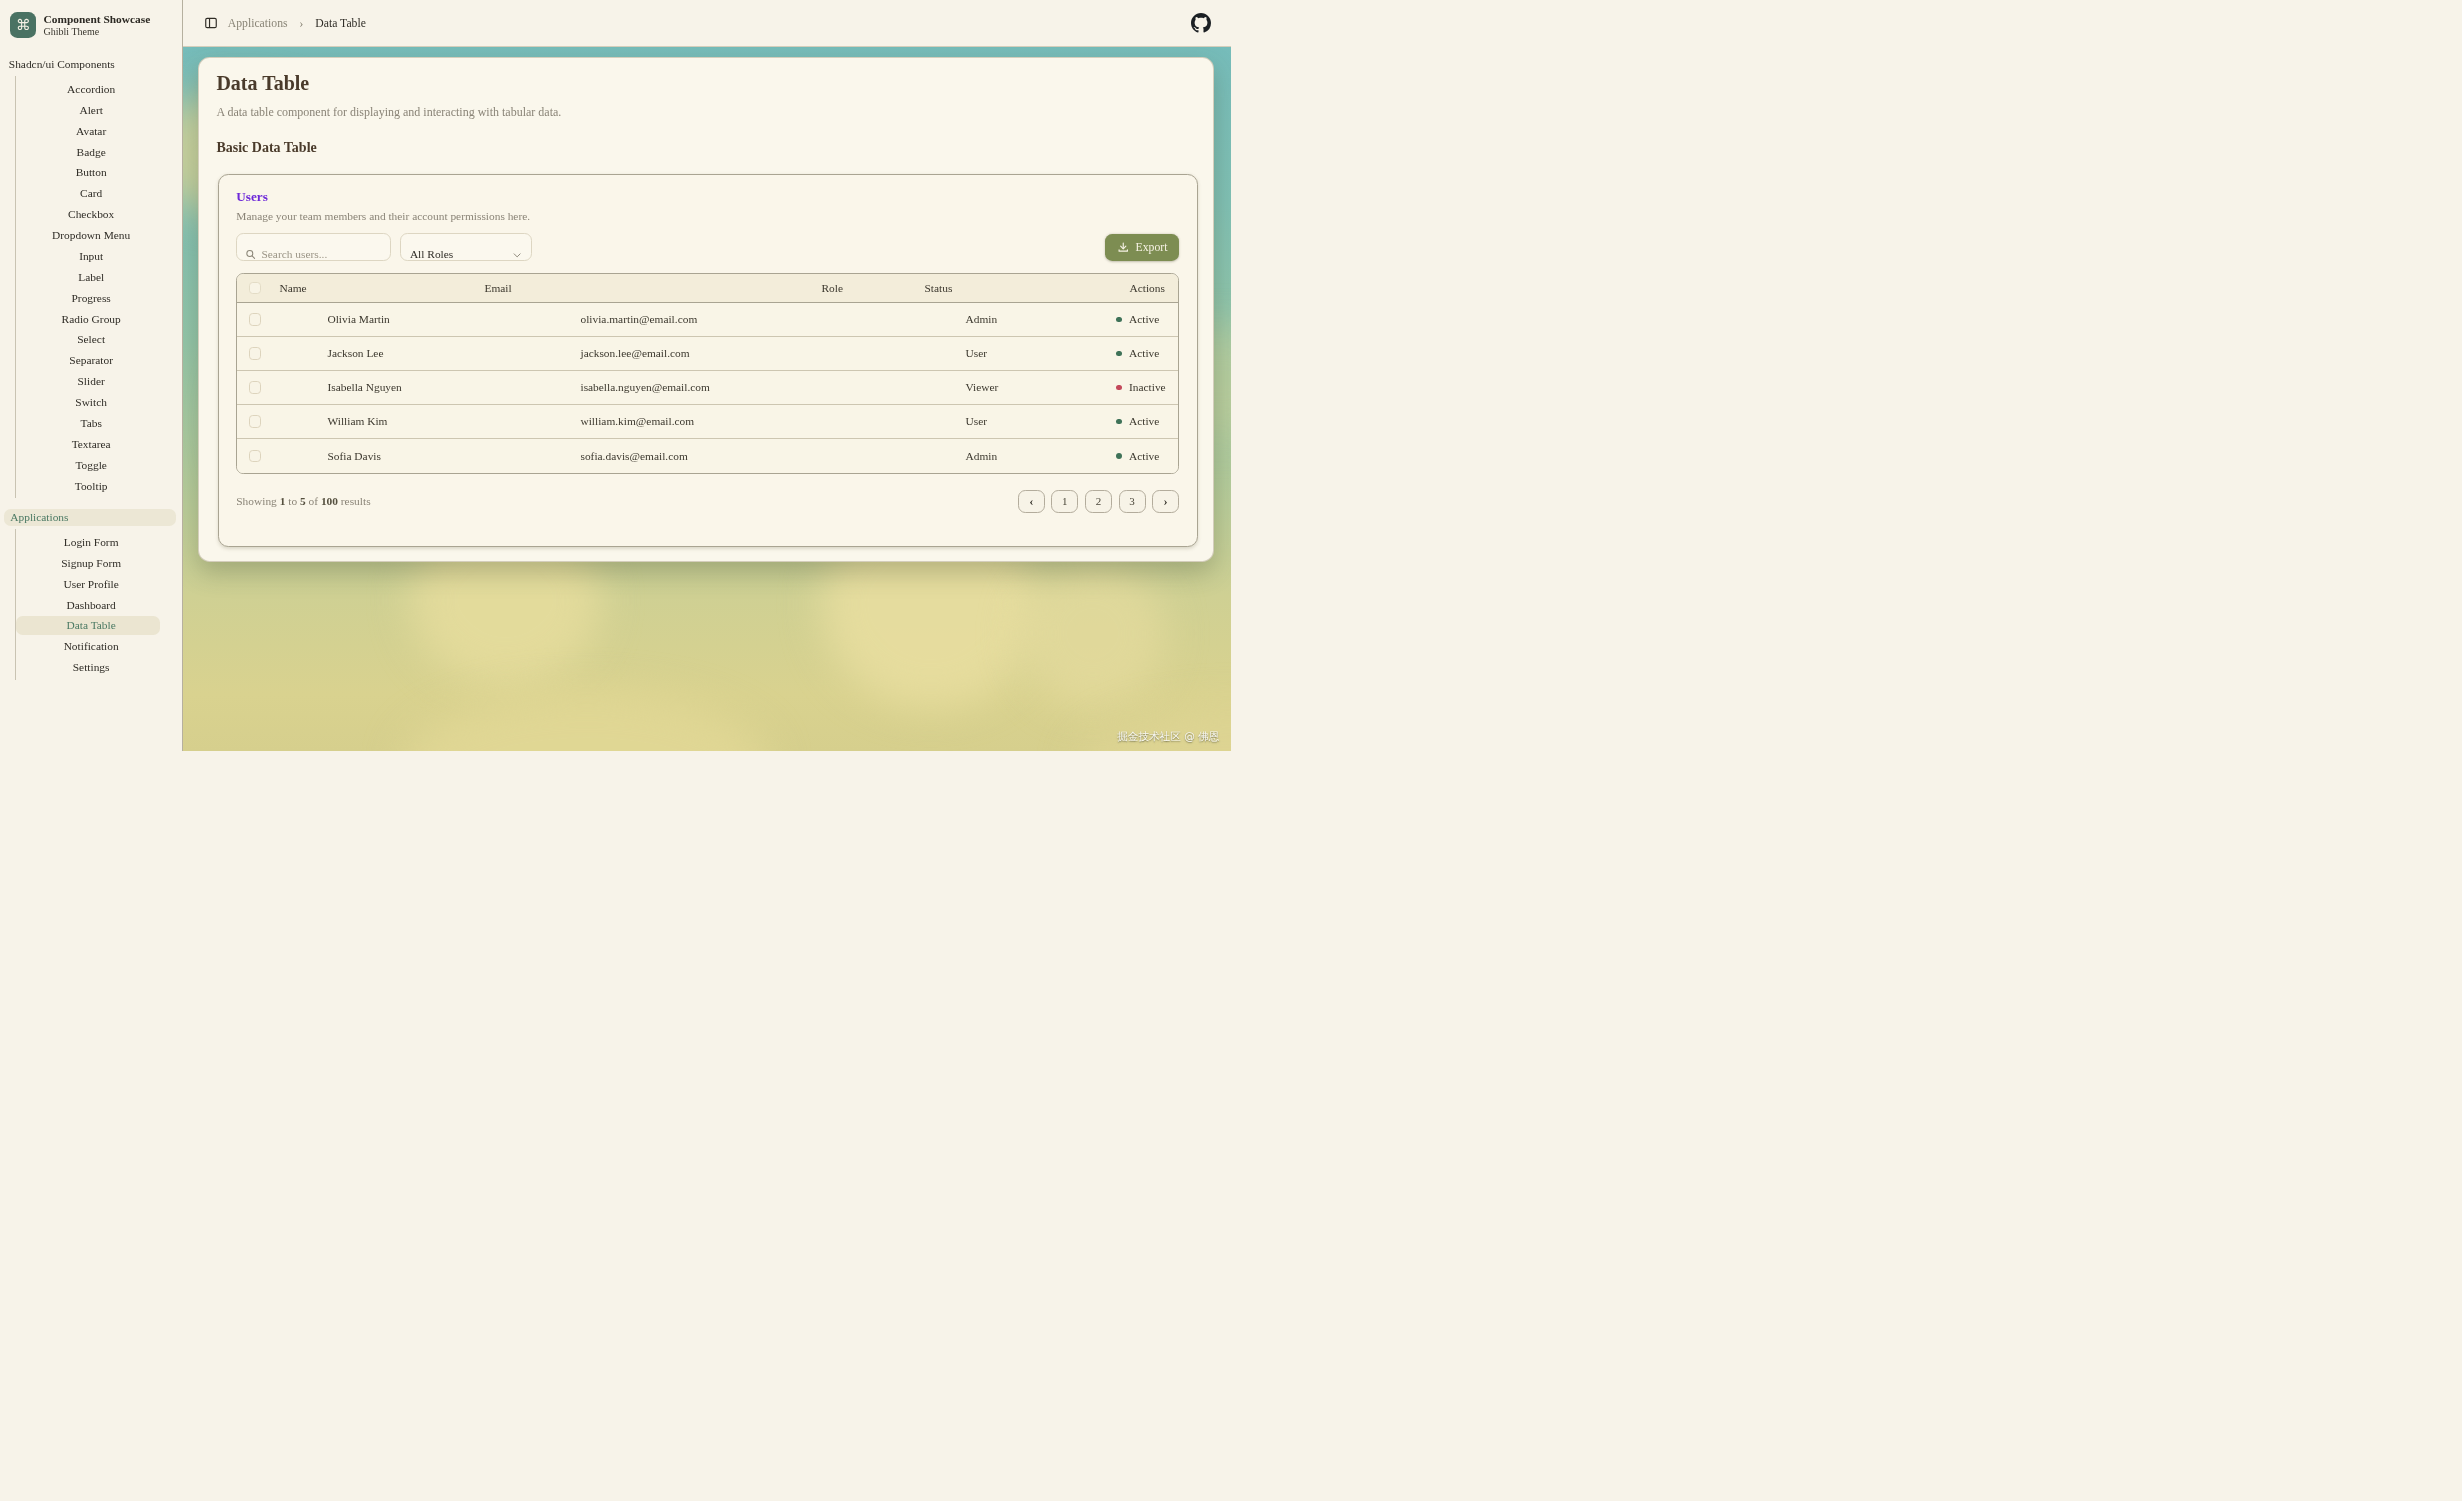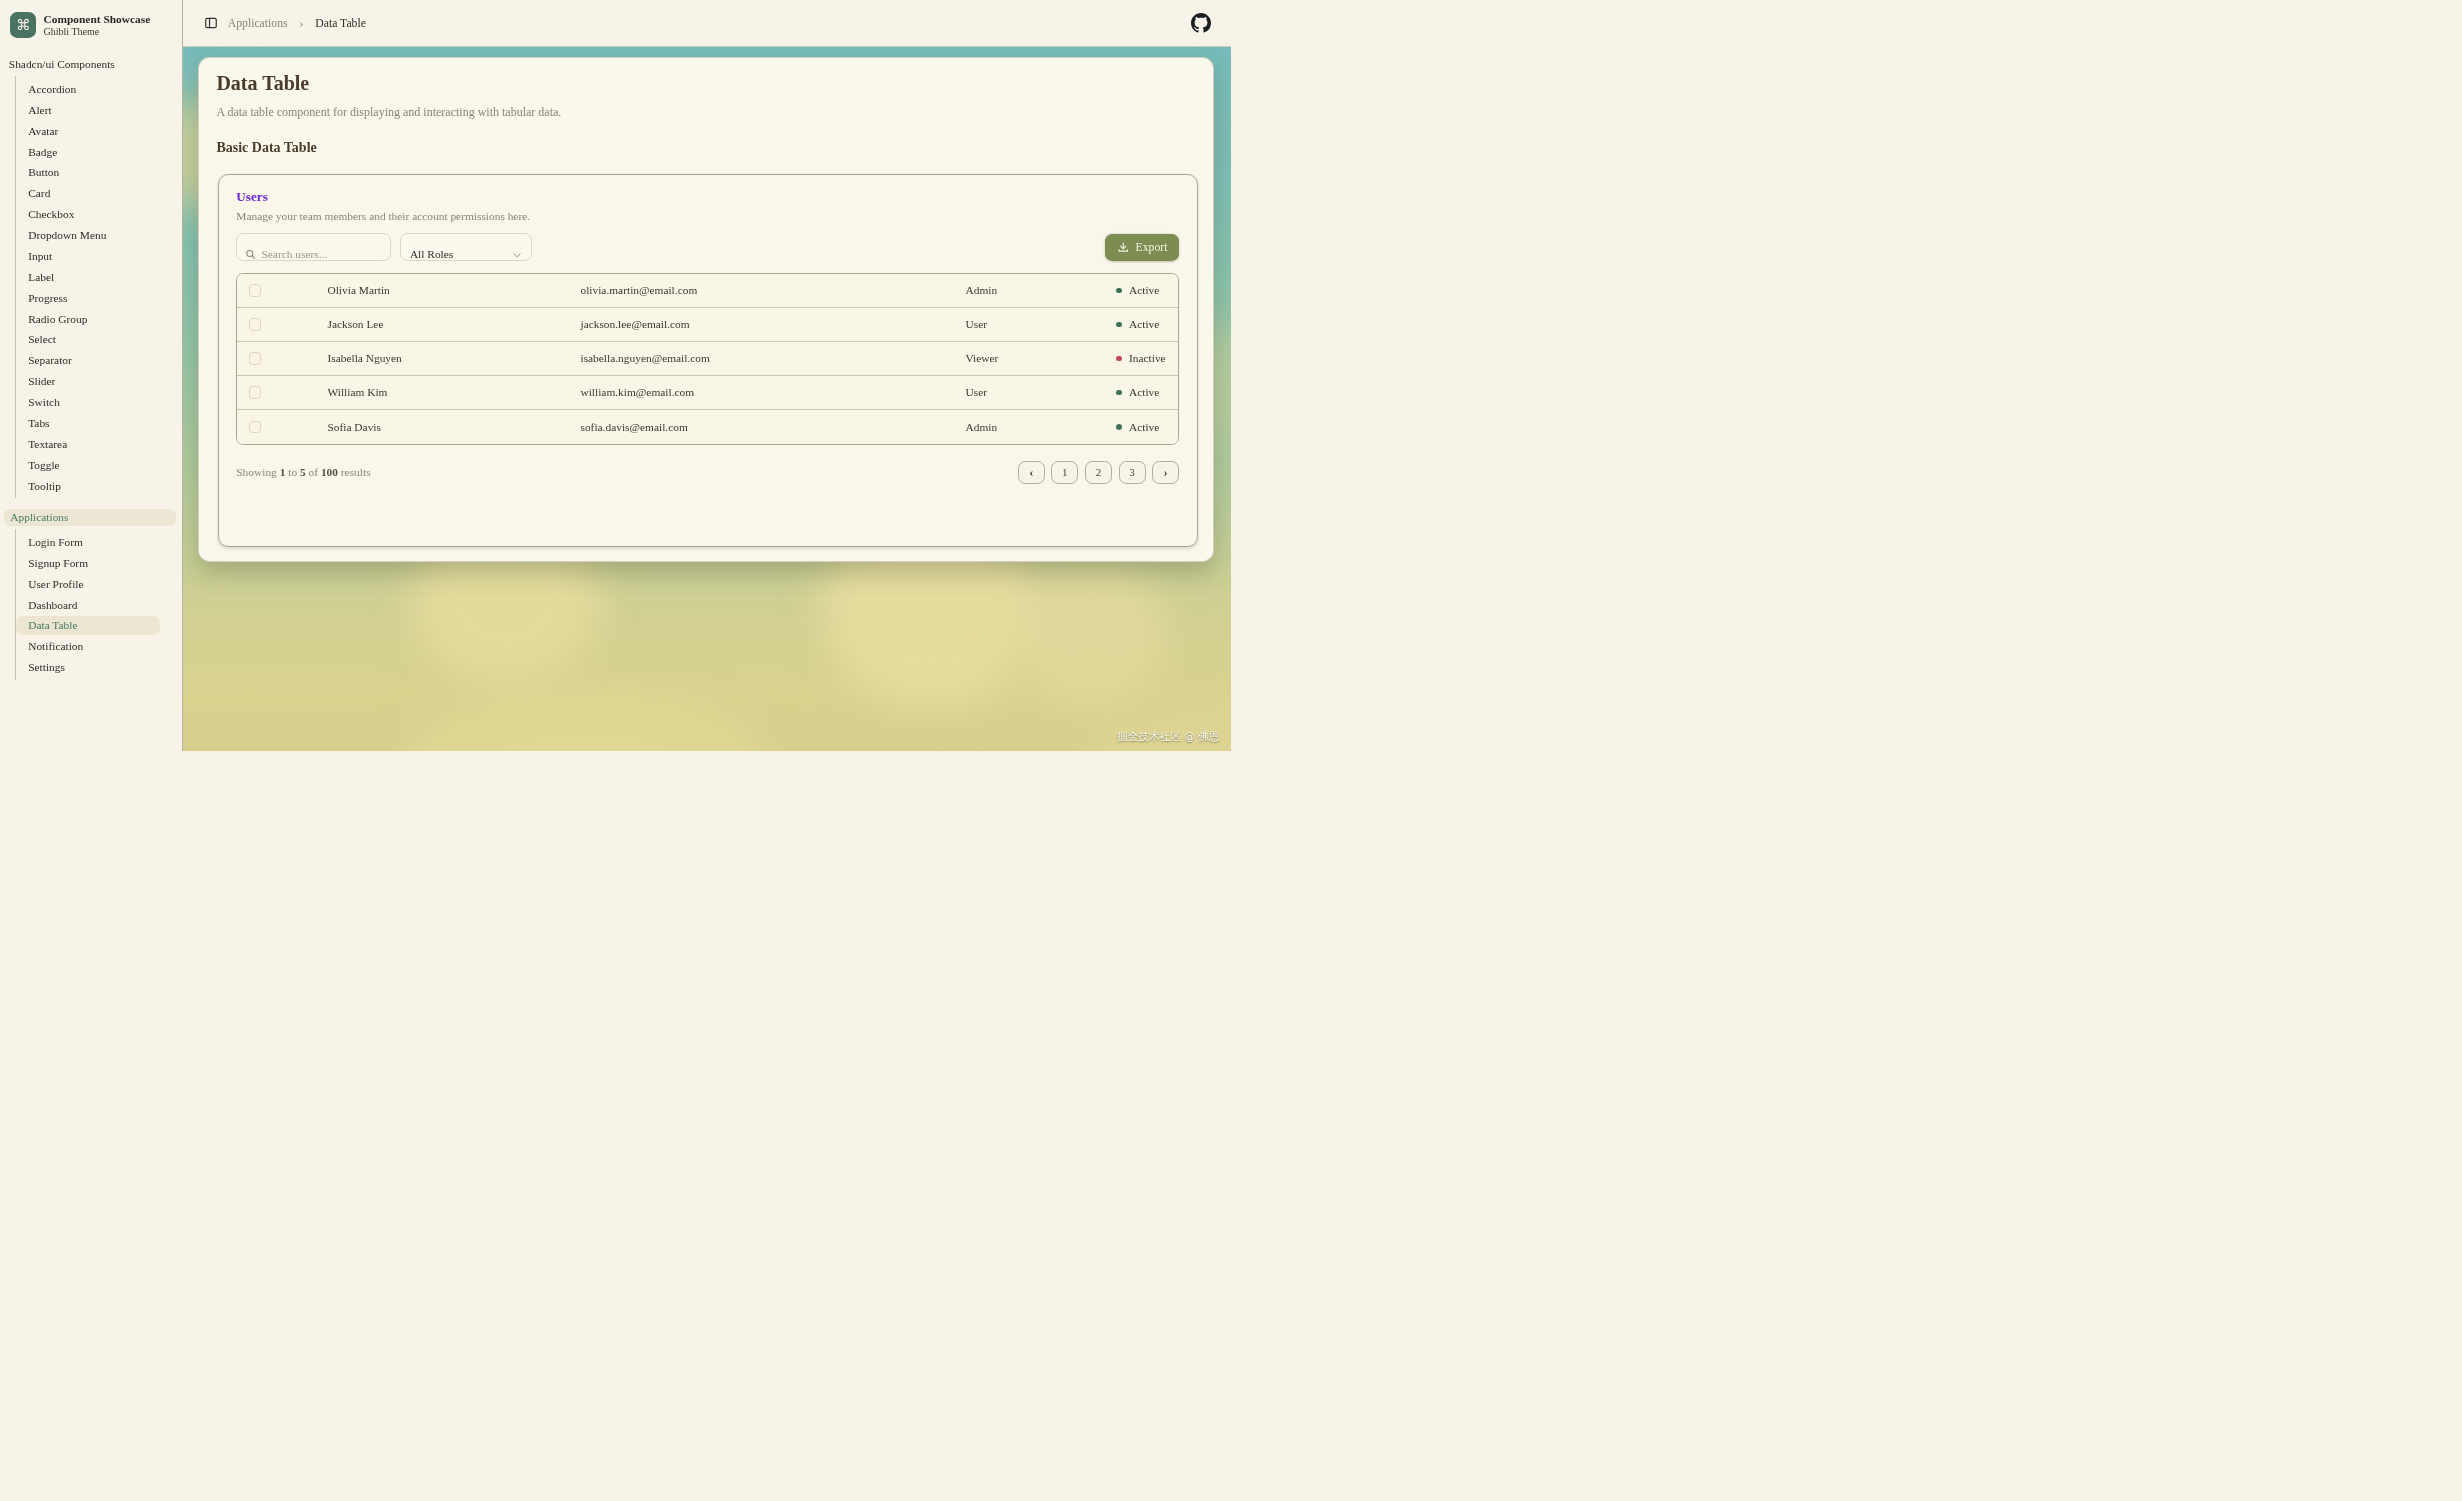--- a/index.html
+++ b/index.html
@@ -27,21 +27,21 @@
 
   .nav-section-label { font-size:11.4px; color:#2f2c26; padding:10.3px 8.8px 5.9px 8.8px; }
   .nav-section-pill {
     margin:10.3px 5.9px 2.9px 3.7px; padding:2.9px 2.9px 2.9px 6.6px;
     background:#ece7d5; border-radius:6.6px;
     font-size:11.4px; color:#4c7a64;
   }
   ul.nav-list { list-style:none; margin:0 22px 0 14.7px; border-left:0.7px solid #c9c3b2; padding:1.5px 0; }
   ul.nav-list li {
     font-size:11.4px; color:#2f2c26; padding:3.7px 5.9px 3.7px 12.5px;
-    border-radius:6.6px; margin:1.5px 0; cursor:pointer; white-space:nowrap;
+    border-radius:6.6px; margin:1.5px 0; cursor:pointer; white-space:nowrap;text-align:center;
   }
   ul.nav-list li.active { background:#ebe5d1; color:#4c7a64; }
 
   
   .main { flex:1; display:flex; flex-direction:column; height:100%; position:relative; }
   .topbar {
     height:47px; min-height:47px; background:#f7f3e9; border-bottom:0.7px solid #d5cebb;
     display:flex; align-items:center; padding:0 20.5px; gap:10.3px;
   }
   .panel-icon { width:14px; height:14px; display:block; }
@@ -244,20 +244,28 @@
               <svg width="12.5" height="12.5" viewBox="0 0 24 24" fill="none" stroke="#f6f2e4" stroke-width="2.2" stroke-linecap="round" stroke-linejoin="round">
                 <line x1="12" y1="4" x2="12" y2="14"></line>
                   <polyline points="7,10 12,15 17,10"></polyline>
                   <path d="M4 17v2.5h16V17"></path>
               </svg>
               <span>Export</span>
             </button>
           </div>
 
           <div class="table-wrap">
+            <div class="t-row t-head">
+              <div class="cb" style="border-color:#e3dcc6"></div>
+              <div class="cell">Name</div>
+              <div class="cell">Email</div>
+              <div class="cell">Role</div>
+              <div class="cell">Status</div>
+              <div class="cell right">Actions</div>
+            </div>
 
             <div class="t-body">
               <div class="t-row">
                 <div class="cb"></div>
                 <div class="cell">Olivia Martin</div>
                 <div class="cell">olivia.martin@email.com</div>
                 <div class="cell">Admin</div>
                 <div class="cell status-cell">
                     <span class="dot"></span>
                     <span>Active</span>

